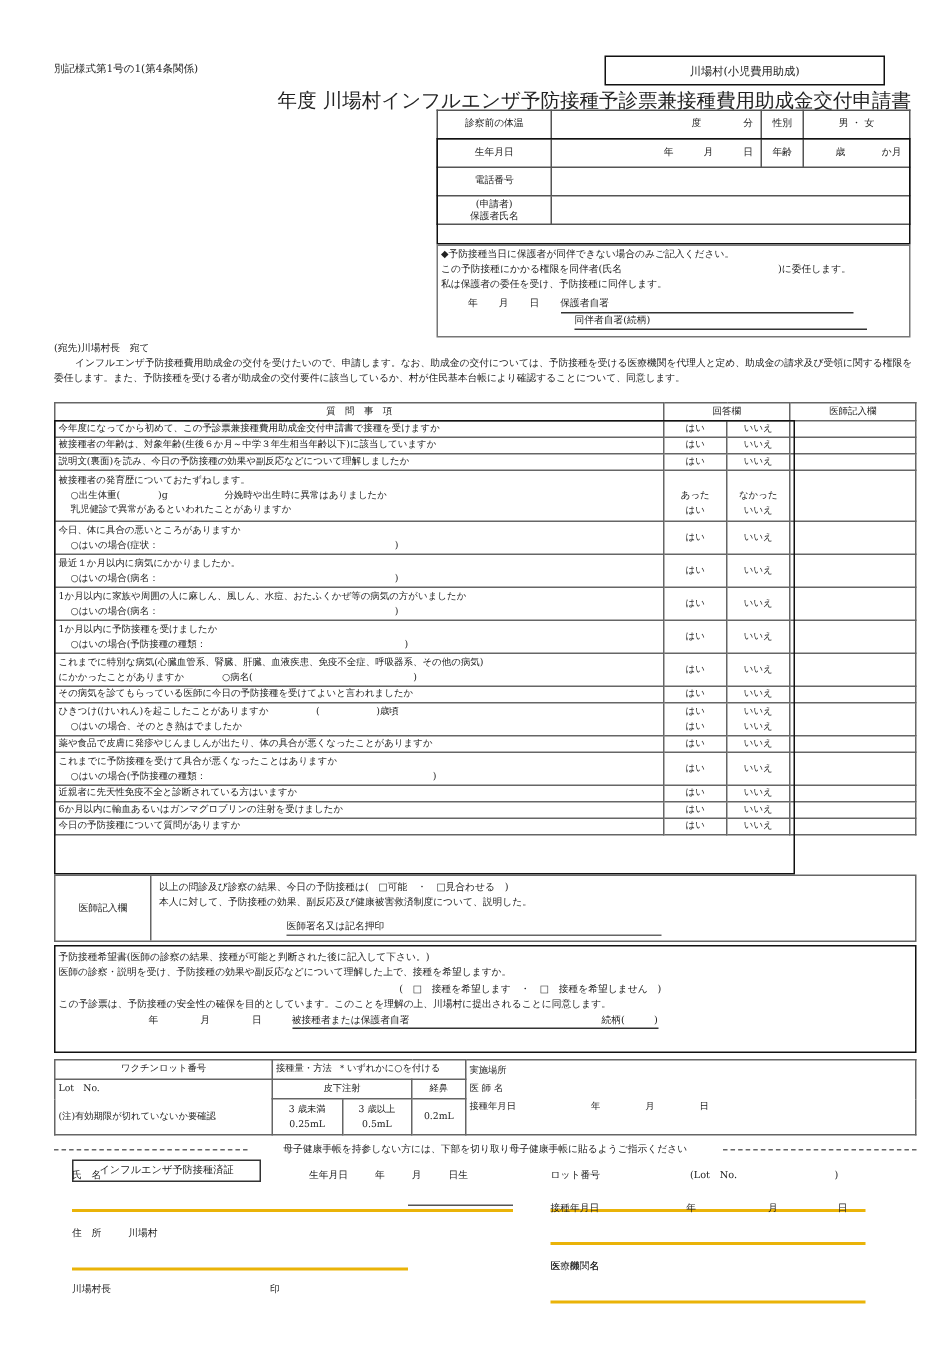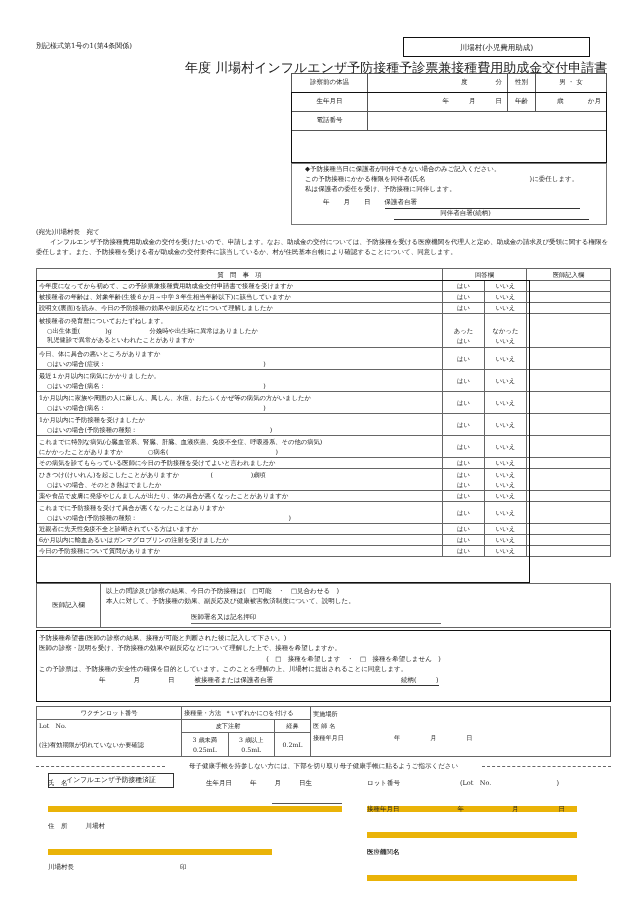--- a/index.html
+++ b/index.html
@@ -12,21 +12,21 @@
   
   #form-number { left: 36px; top: 42px; font-size: 7px; }
   #subsidy-badge { left: 403px; top: 37px; width: 187px; height: 20px; border: 1.5px solid #111; font-size: 7.5px; }
   #doc-title { left: 185px; top: 60px; font-size: 13px; }
 
   
   #info-table { left: 291px; top: 73px; width: 316px; border-collapse: collapse; position: absolute; }
   #info-table td { border: 1px solid #555; height: 19px; font-size: 6.5px; padding: 0 3px; }
   #info-table .lab { width: 76px; text-align: center; }
   .info-outer { left: 291px; top: 73px; width: 316px; height: 90px; border: 1.5px solid #111; pointer-events:none; }
-  #delegation { left: 291px; top: 163px; width: 316px; height: 62px; border: 1px solid #777; padding: 1px 13px; font-size: 6.5px; line-height: 1.5; }
+  #delegation { left: 291px; top: 163px; width: 316px; height: 62px; border: 1px solid #777; padding: 1px 2px; font-size: 6.5px; line-height: 1.5; }
   .sig-line { border-bottom: 1px solid #333; }
 
   #addressee { left: 36px; top: 229px; font-size: 6.5px; }
   #consent { left: 36px; top: 237px; width: 575px; font-size: 6.5px; line-height: 1.55; text-indent: 14px; }
 
   
   #q-table { position: absolute; left: 36px; top: 268px; width: 575px; border-collapse: collapse; }
   #q-table td { border: 1px solid #666; font-size: 6.3px; padding: 0 2px; vertical-align: middle; }
   #q-table .ans { width: 42px; text-align: center; }
   #q-table .doc { width: 84px; }
@@ -40,21 +40,21 @@
   #desire { left: 36px; top: 630px; width: 575px; height: 72px; border: 1.5px solid #111; font-size: 6.5px; line-height: 1.6; padding: 2px 2px; }
 
   
   #v-table { position: absolute; left: 36px; top: 706px; width: 575px; border-collapse: collapse; }
   #v-table td { border: 1px solid #666; font-size: 6.2px; padding: 0 2px; height: 13px; }
 
   #cut-line { left: 36px; top: 763px; width: 575px; font-size: 6.5px; }
   .dash { flex: 1; border-top: 1px dashed #666; height: 0; }
 
   #cert { left: 48px; top: 773px; width: 126px; height: 15px; border: 1px solid #333; font-size: 6.8px; }
-  .row-line { border-bottom: 6px solid #eab308; font-size: 6.5px; height: 14px; display: flex; align-items: flex-end; padding-bottom: 18px; }
+  .row-line { border-bottom: 2px solid #eab308; font-size: 6.5px; height: 14px; display: flex; align-items: flex-end; padding-bottom: 18px; }
 </style>
 </head>
 <body>
 
 <div id="form-number" class="abs t">別記様式第1号の1(第4条関係)</div>
 <div id="subsidy-badge" class="abs ctr">川場村(小児費用助成)</div>
 <div id="doc-title" class="abs t">年度 川場村インフルエンザ予防接種予診票兼接種費用助成金交付申請書</div>
 
 <table id="info-table">
   <tbody>
@@ -83,40 +83,47 @@
       <div style="display:flex;justify-content:space-between;padding:0 2px 0 18px">
         <span>歳</span>
         <span>か月</span>
       </div>
     </td>
   </tr>
   <tr>
     <td class="lab">電話番号</td>
     <td colspan="3"></td>
   </tr>
+  <tr>
+    <td class="lab" style="line-height:1.3">
+      <div>(申請者)</div>
+      <div>保護者氏名</div>
+    </td>
+    <td colspan="3"></td>
+  </tr>
 </tbody>
   </table>
 <div class="abs info-outer" style="top:92px;height:71px;"></div>
 
 <div id="delegation" class="abs">
   <div>◆予防接種当日に保護者が同伴できない場合のみご記入ください。</div>
   <div style="display:flex">
     <span>この予防接種にかかる権限を同伴者(氏名</span>
     <span style="width:104px"></span>
     <span>)に委任します。</span>
   </div>
   <div>私は保護者の委任を受け、予防接種に同伴します。</div>
   <div style="display:flex;margin-top:4px;padding-left:18px;gap:14px">
     <span>年</span>
     <span>月</span>
     <span>日</span>
     <span class="sig-line" style="width:195px"><span>保護者自署</span></span>
   </div>
   <div style="display:flex;padding-left:89px">
-    <span class="sig-line" style="width:195px;display:flex;justify-content:center">
+    <span class="sig-line" style="width:195px;display:flex;justify-content:flex-start">
       <span>同伴者自署</span>
       <span style="padding-right:52px">(続柄)</span>
     </span>
   </div>
 </div>
 
 <div id="addressee" class="abs t">(宛先)川場村長　宛て</div>
 <div id="consent" class="abs">インフルエンザ予防接種費用助成金の交付を受けたいので、申請します。なお、助成金の交付については、予防接種を受ける医療機関を代理人と定め、助成金の請求及び受領に関する権限を委任します。また、予防接種を受ける者が助成金の交付要件に該当しているか、村が住民基本台帳により確認することについて、同意します。</div>
 
 <table id="q-table">

